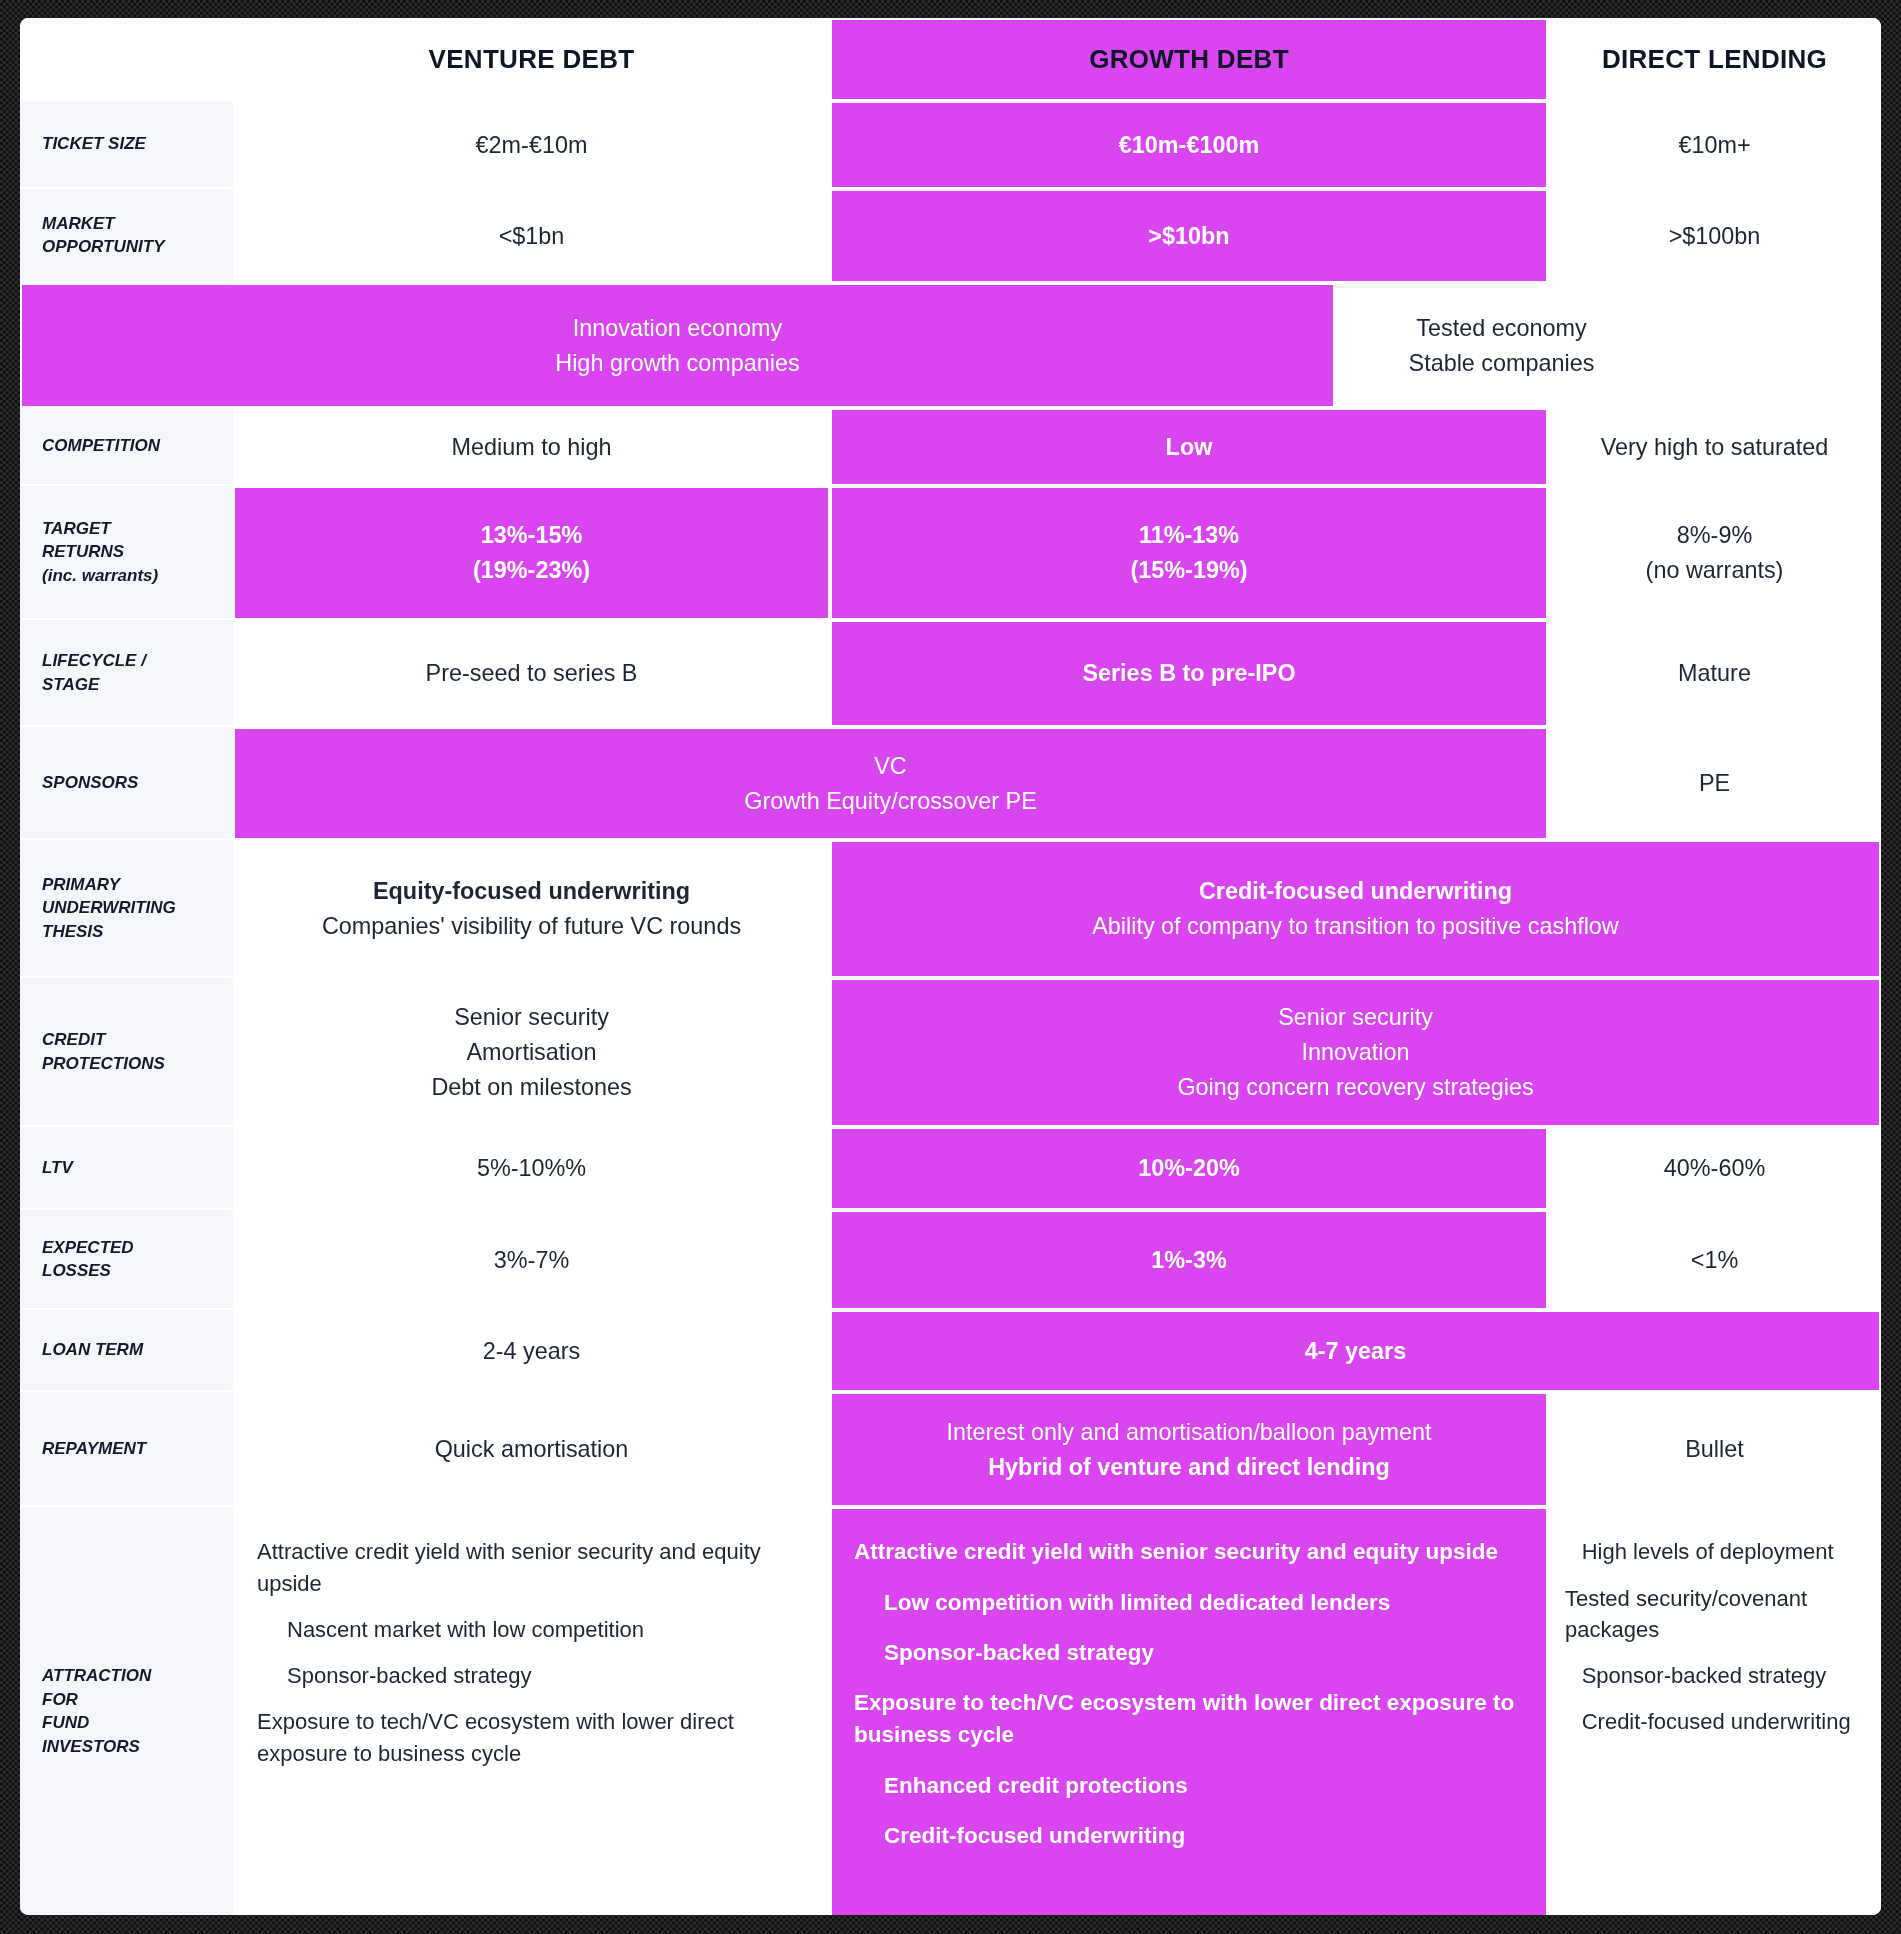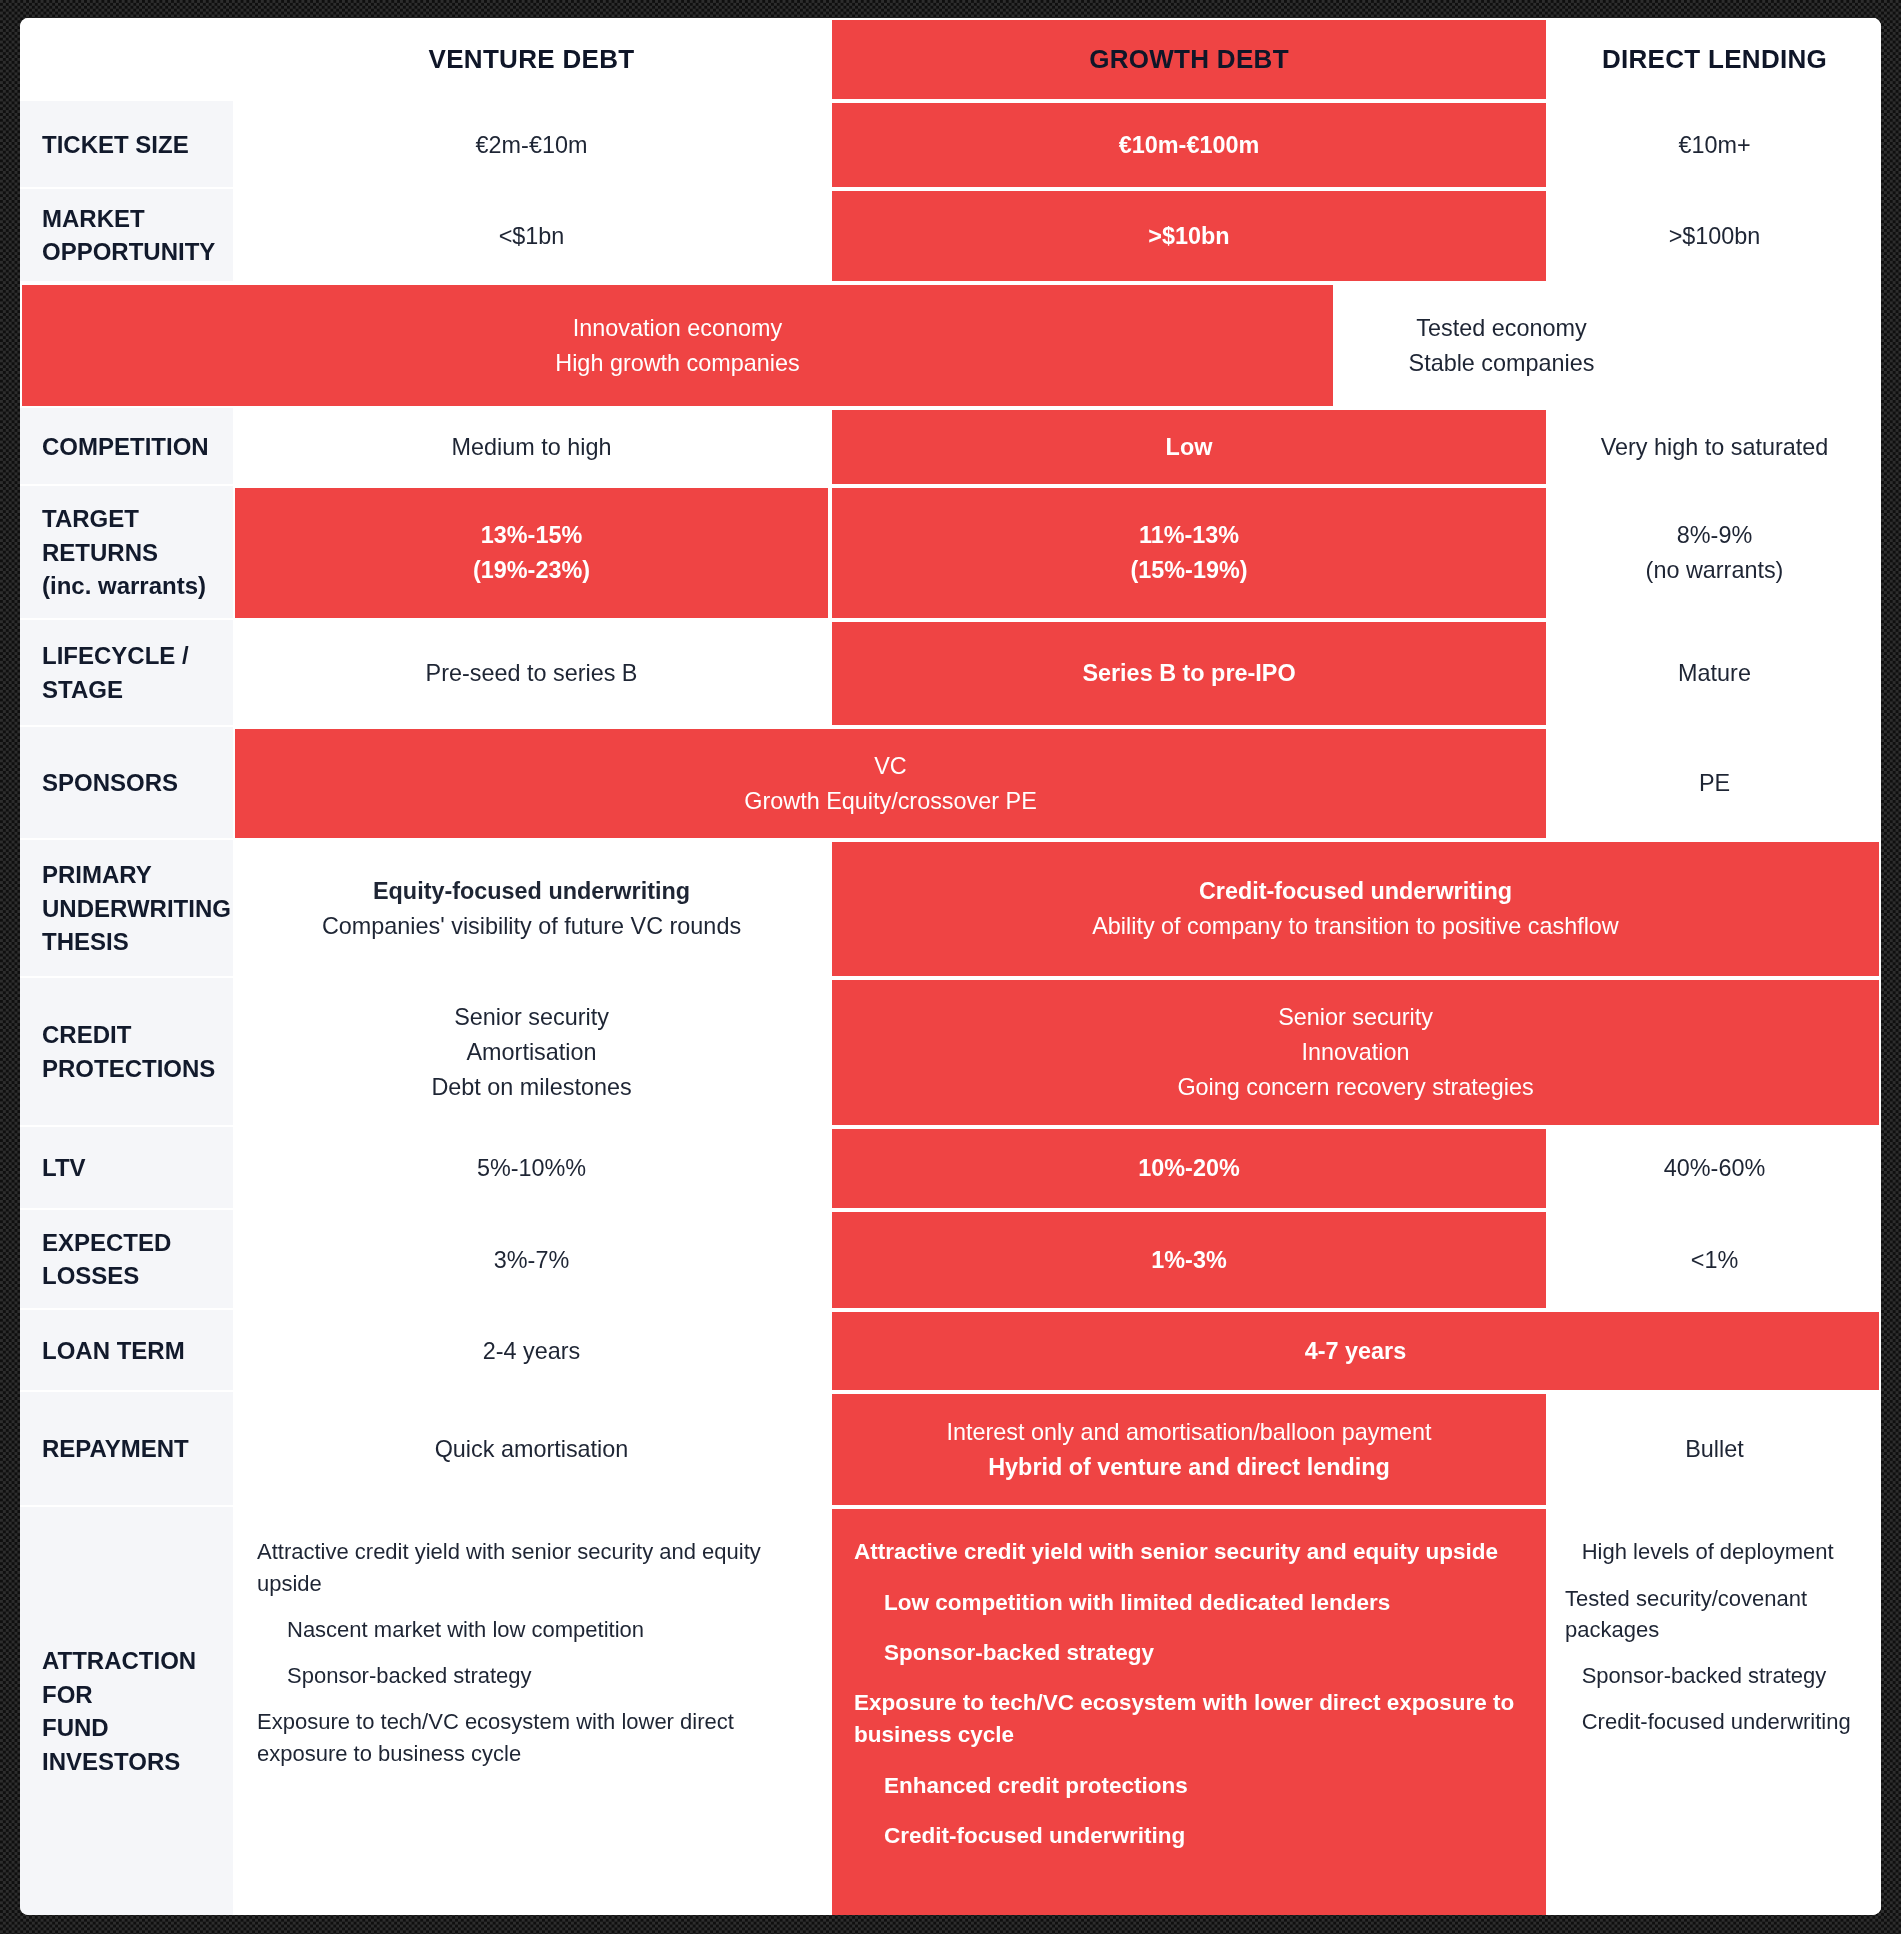--- a/index.html
+++ b/index.html
@@ -17,27 +17,27 @@
   .panel{
     position:absolute;left:20px;top:18.4px;width:1861px;height:1897px;
     background:#ffffff;border-radius:8.3px;overflow:hidden;
   }
   .row{display:flex;width:100%;}
   .cell{
     box-sizing:border-box;border:2.5px solid #ffffff;background:#ffffff;
     display:flex;flex-direction:column;align-items:center;justify-content:center;
     text-align:center;font-size:23.4px;line-height:1.5;color:#1e2534;
   }
-  .blue{background:#ef4444;color:#ffffff;}
+  .blue{background:#d946ef;color:#ffffff;}
   .bold{font-weight:700;}
   .label-cell{
     background:#F5F6F9;border:none;border-bottom:2.5px solid #ffffff;
     align-items:flex-start;justify-content:center;text-align:left;
-    padding:10px 11.7px 10px 22px;font-size:24px;font-weight:700;
-    color:#121a2c;line-height:1.4;
+    padding:10px 11.7px 10px 22px;font-size:17px;font-weight:700;
+    color:#121a2c;line-height:1.4;font-style:italic;
   }
   .head{font-size:26px;font-weight:700;color:#0f1628;letter-spacing:0.3px;}
   .c-label{width:213px;flex:none;}
   .c-venture{width:597px;flex:none;}
   .c-growth{width:718px;flex:none;}
   .c-direct{width:333px;flex:none;}
   .c-vg{width:1315px;flex:none;}
   .c-gd{width:1051px;flex:none;}
   .list-cell{
     align-items:flex-start;justify-content:flex-start;text-align:left;

